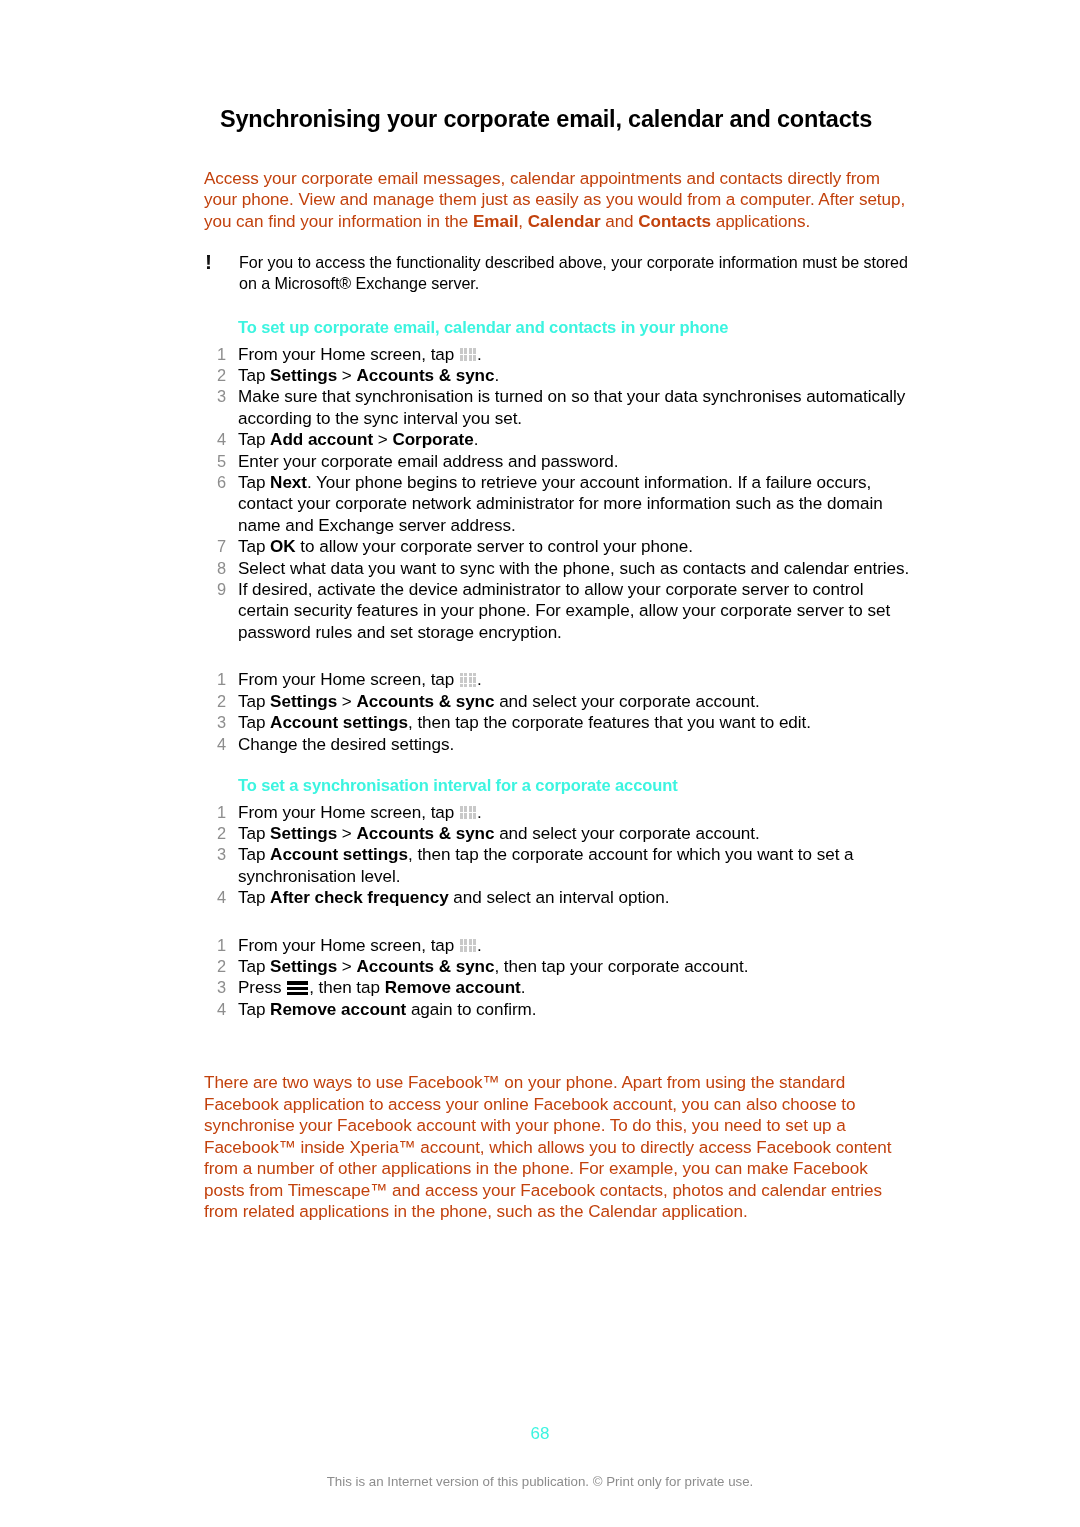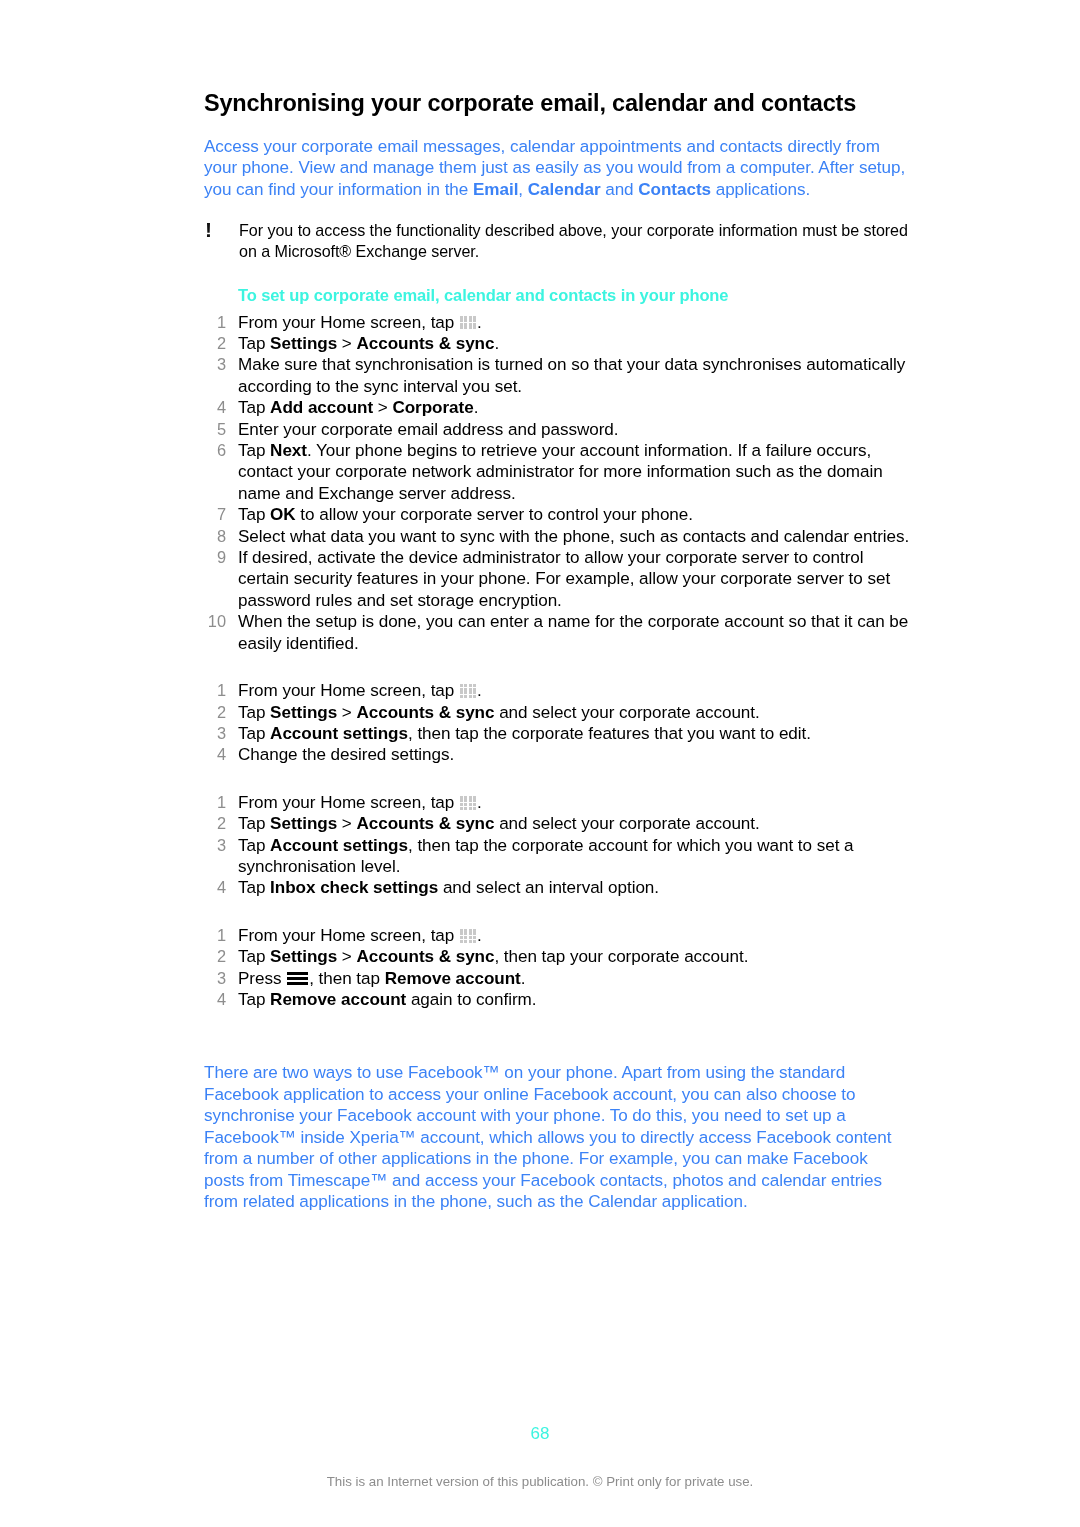--- a/index.html
+++ b/index.html
@@ -27,37 +27,37 @@
     top: 0;
     width: 706px;
   }
 
   
   h1.doc-h1 {
     font-size: 23.5px;
     font-weight: bold;
     letter-spacing: -0.2px;
     line-height: 1.22;
-    margin: 0;
+    margin: 16px;
     color: #000;
   }
   .sub-head {
     color: #3cf4e0;
     font-size: 16.5px;
     font-weight: bold;
     line-height: 1.25;
     letter-spacing: -0.1px;
   }
 
   
   p.body {
     font-size: 17.1px;
     line-height: 21.5px;
     margin: 0;
-    color: #3b82f6;
+    color: #c2410c;
     letter-spacing: -0.05px;
   }
   b, strong { font-weight: bold; }
 
   
   .note {
     display: flex;
     align-items: flex-start;
   }
   .note-bang {
@@ -228,24 +228,20 @@
           <span class="txt"><span>Tap </span><b>OK</b><span> to allow your corporate server to control your phone.</span></span>
         </li>
         <li>
           <span class="num">8</span>
           <span class="txt">Select what data you want to sync with the phone, such as contacts and calendar entries.</span>
         </li>
         <li>
           <span class="num">9</span>
           <span class="txt">If desired, activate the device administrator to allow your corporate server to control certain security features in your phone. For example, allow your corporate server to set password rules and set storage encryption.</span>
         </li>
-        <li>
-          <span class="num">10</span>
-          <span class="txt">When the setup is done, you can enter a name for the corporate account so that it can be easily identified.</span>
-        </li>
       </ol>
     </div>
 
     <div class="sp-after-list"></div>
 
     <div class="steps-wrap">
       <div class="sp-after-sub"></div>
       <ol class="steps">
         <li>
           <span class="num">1</span>
@@ -262,37 +258,40 @@
         <li>
           <span class="num">4</span>
           <span class="txt">Change the desired settings.</span>
         </li>
       </ol>
     </div>
 
     <div class="sp-after-list"></div>
 
     <div class="steps-wrap">
+      <div style="padding-left:34px">
+        <div class="sub-head">To set a synchronisation interval for a corporate account</div>
+      </div>
       <div class="sp-after-sub"></div>
       <ol class="steps">
         <li>
           <span class="num">1</span>
           <span class="txt"><span>From your Home screen, tap </span><span class="ico-appgrid"><i style="left: 0px; top: 0px;"></i><i style="left: 4.3px; top: 0px;"></i><i style="left: 8.6px; top: 0px;"></i><i style="left: 12.9px; top: 0px;"></i><i style="left: 0px; top: 3.6px;"></i><i style="left: 4.3px; top: 3.6px;"></i><i style="left: 8.6px; top: 3.6px;"></i><i style="left: 12.9px; top: 3.6px;"></i><i style="left: 0px; top: 7.2px;"></i><i style="left: 4.3px; top: 7.2px;"></i><i style="left: 8.6px; top: 7.2px;"></i><i style="left: 12.9px; top: 7.2px;"></i><i style="left: 0px; top: 10.8px;"></i><i style="left: 4.3px; top: 10.8px;"></i><i style="left: 8.6px; top: 10.8px;"></i><i style="left: 12.9px; top: 10.8px;"></i></span><span>.</span></span>
         </li>
         <li>
           <span class="num">2</span>
           <span class="txt"><span>Tap </span><b>Settings</b><span> &gt; </span><b>Accounts &amp; sync</b><span> and select your corporate account.</span></span>
         </li>
         <li>
           <span class="num">3</span>
           <span class="txt"><span>Tap </span><b>Account settings</b><span>, then tap the corporate account for which you want to set a synchronisation level.</span></span>
         </li>
         <li>
           <span class="num">4</span>
-          <span class="txt"><span>Tap </span><b>Inbox check settings</b><span> and select an interval option.</span></span>
+          <span class="txt"><span>Tap </span><b>After check frequency</b><span> and select an interval option.</span></span>
         </li>
       </ol>
     </div>
 
     <div class="sp-after-list"></div>
 
     <div class="steps-wrap">
       <div class="sp-after-sub"></div>
       <ol class="steps">
         <li>

